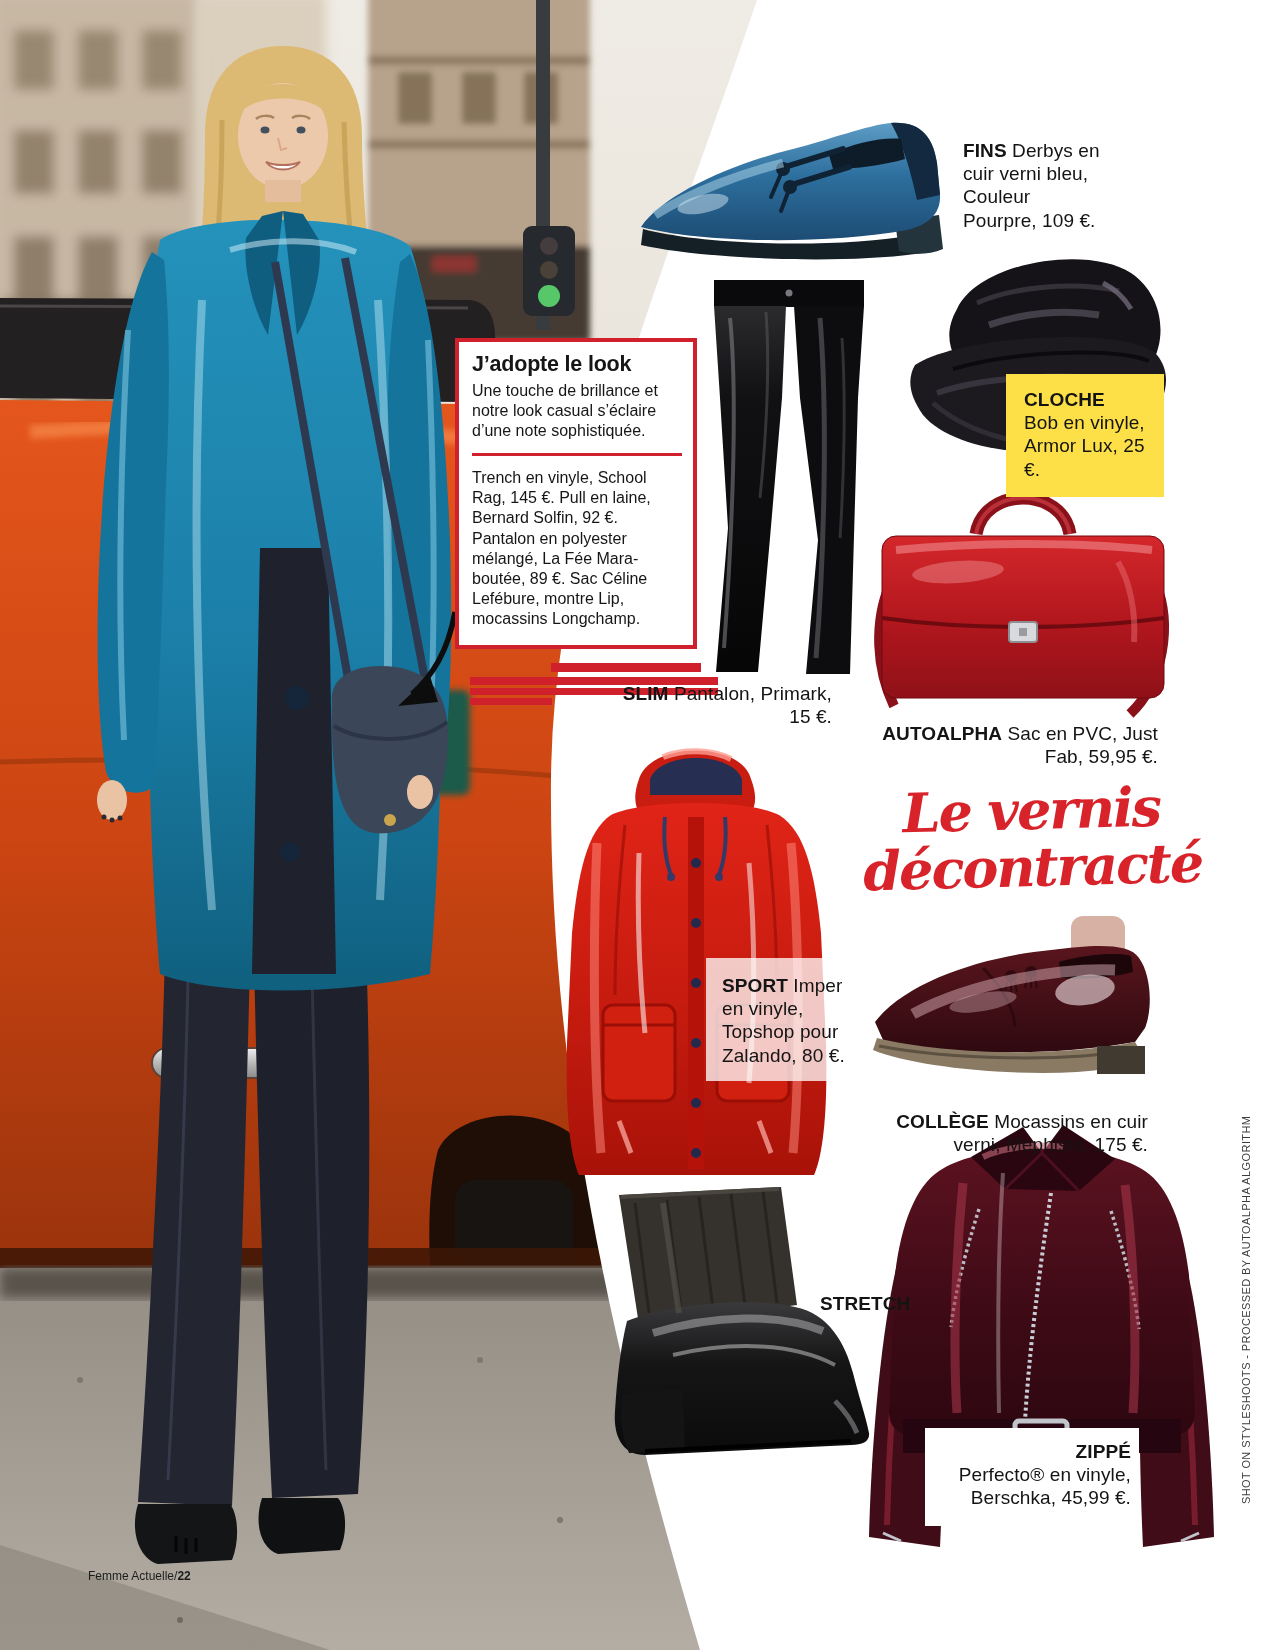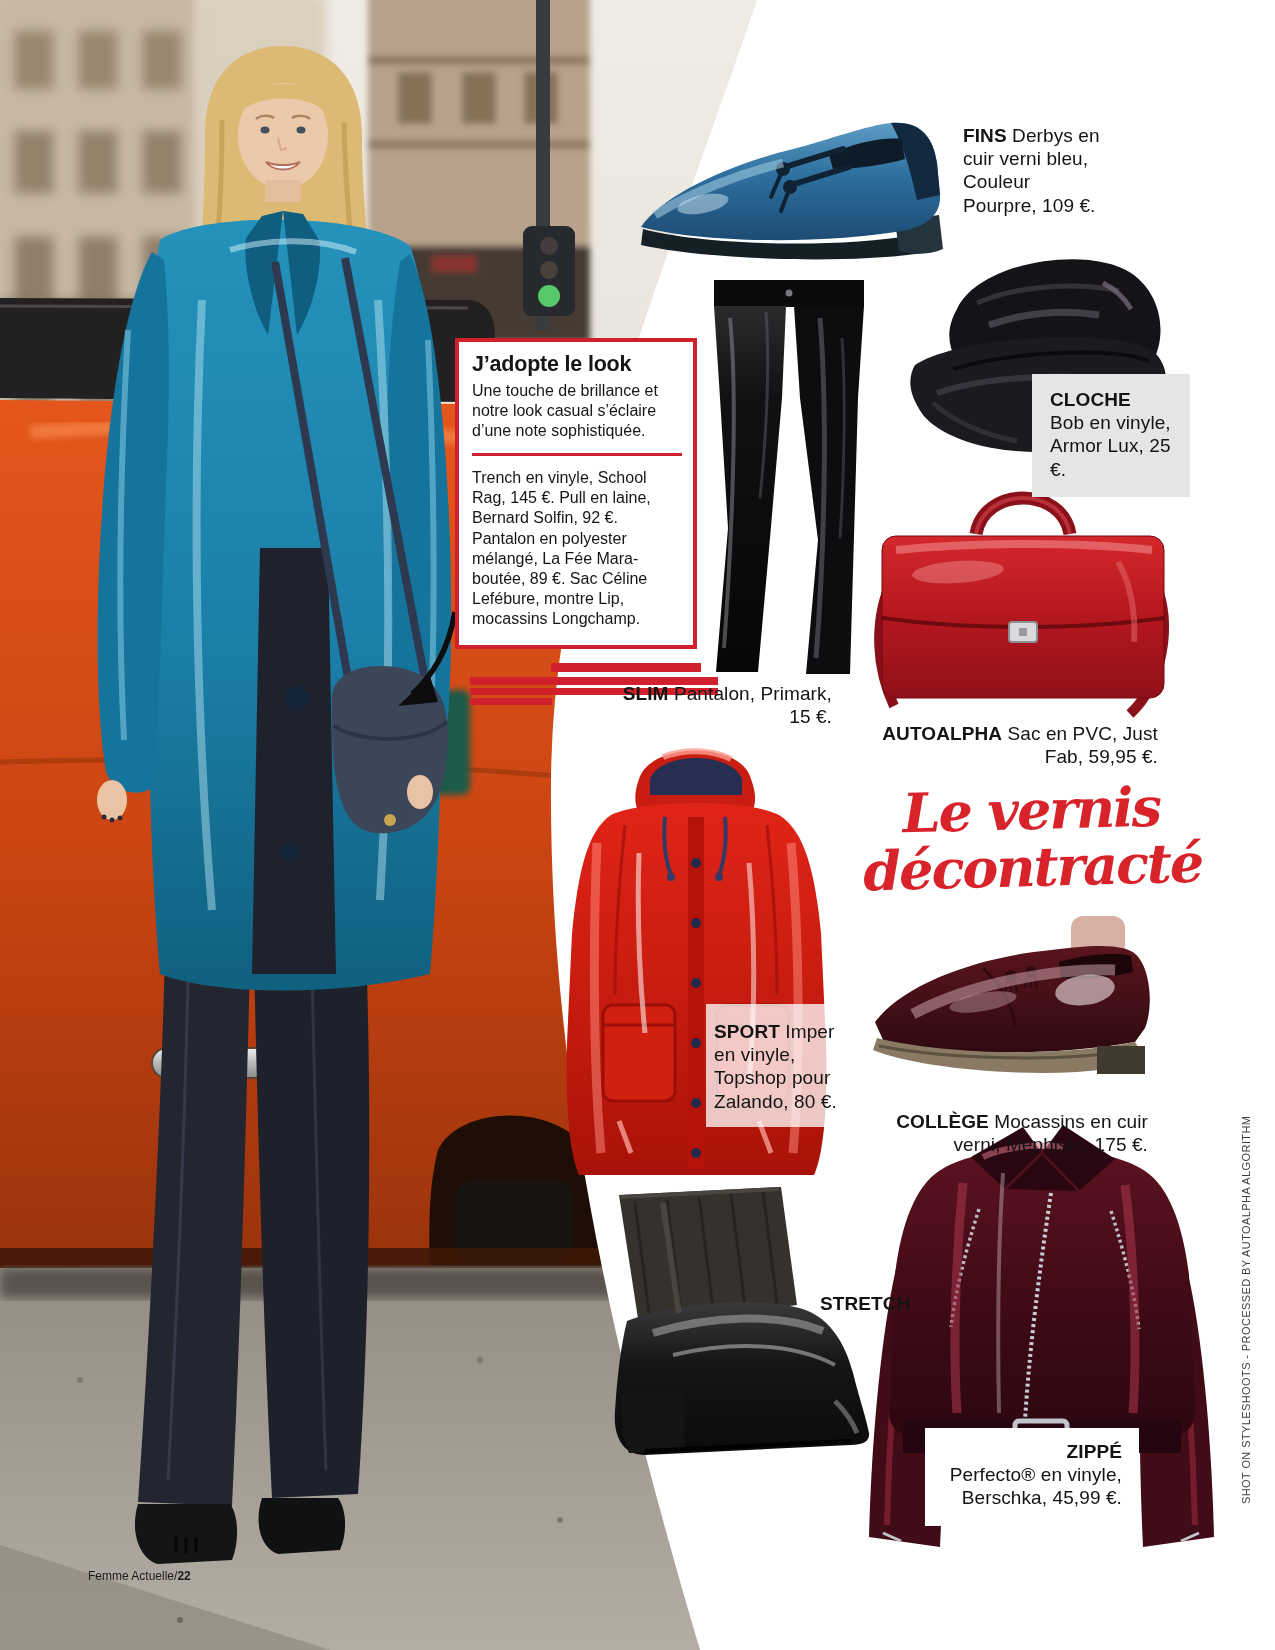--- a/index.html
+++ b/index.html
@@ -6,28 +6,28 @@
   body{
     width:1275px;height:1650px;position:relative;background:#ffffff;overflow:hidden;
     font-family:"Liberation Sans","DejaVu Sans",sans-serif;color:#161616;
   }
   .abs{position:absolute;}
   
   .cap{position:absolute;font-size:19px;line-height:1.22;color:#141414;letter-spacing:.1px;}
   .cap .kw{font-weight:bold;}
   .kw-block{display:block;font-weight:bold;}
   .center{text-align:right;}
-  .cap-fins{left:963px;top:124px;width:142px;}
-  .cap-cloche{left:1032px;top:374px;width:158px;background:#e5e5e5;padding:14px 8px 16px 18px;box-sizing:border-box;}
+  .cap-fins{left:963px;top:139px;width:142px;}
+  .cap-cloche{left:1006px;top:374px;width:158px;background:#fde047;padding:14px 8px 16px 18px;box-sizing:border-box;}
   .cap-slim{left:612px;top:682px;width:220px;}
   .cap-cartable{left:868px;top:722px;width:290px;}
-  .cap-sport{left:706px;top:1004px;width:150px;background:rgba(255,255,255,.76);padding:16px 8px 14px 8px;box-sizing:border-box;}
+  .cap-sport{left:706px;top:958px;width:150px;background:rgba(255,255,255,.76);padding:16px 8px 14px 16px;box-sizing:border-box;}
   .cap-college{left:884px;top:1110px;width:264px;}
   .cap-stretch{left:820px;top:1292px;width:112px;}
-  .cap-zippe{left:925px;top:1428px;width:214px;background:#fff;padding:12px 17px 16px;box-sizing:border-box;}
+  .cap-zippe{left:925px;top:1428px;width:214px;background:#fff;padding:12px 8px 16px;box-sizing:border-box;}
   
   .look-box{
     position:absolute;left:455px;top:338px;width:242px;box-sizing:border-box;
     background:#fff;border:4px solid #d0202b;padding:11px 11px 16px 13px;
   }
   .look-box h2{margin:0 0 4px 0;font-size:21.5px;line-height:1.1;letter-spacing:-.2px;}
   .look-box p{margin:0;font-size:16px;line-height:1.26;}
   .look-divider{height:3px;background:#d0202b;margin:12px 0 12px 0;}
   
   .stripe{position:absolute;background:#d0202b;}

